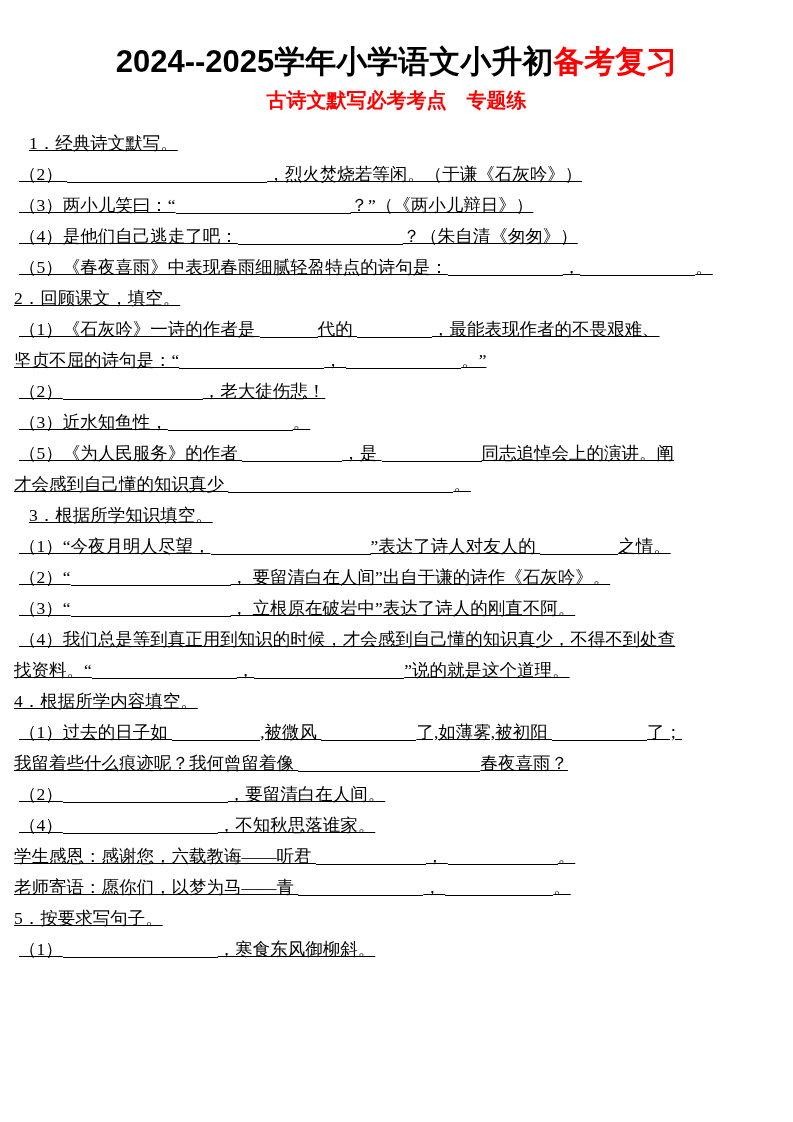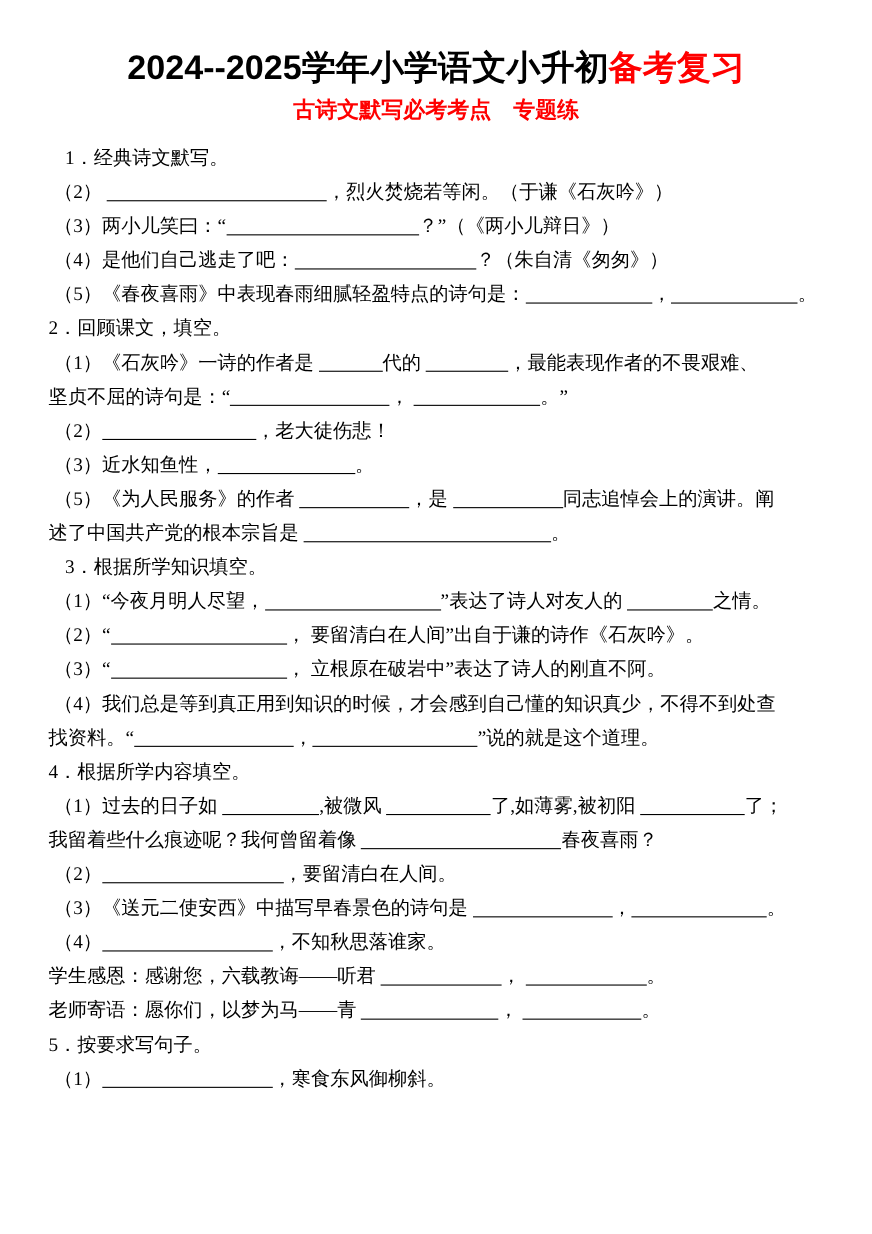--- a/index.html
+++ b/index.html
@@ -15,22 +15,23 @@
     padding-top:42px;
     text-align:center;
     font-family:"Liberation Sans","DejaVu Sans",sans-serif;
     font-weight:700;
   }
   .t1{font-size:31px;line-height:40px;white-space:nowrap;text-align:center;}
   .t1 .red{color:#ff0000;}
   .t2{font-size:20px;line-height:37px;color:#ff0000;white-space:pre;}
   .content{
     margin-top:9px;
-    padding:0 30px 0 44px;
+    padding:0 30px 0 14px;
     font-size:17.5px;
+    text-decoration:underline;
   }
   .line{
     height:31px;
     line-height:31px;
     white-space:pre;
     overflow:visible;
   }
   .ind1{padding-left:5px;}
   .ind2{padding-left:15px;}
   .blank{
@@ -53,31 +54,30 @@
       <div class="line ind1"><span>（2） </span><span class="blank" style="width: 200px;"></span><span>，烈火焚烧若等闲。（于谦《石灰吟》）</span></div>
       <div class="line ind1"><span>（3）两小儿笑曰：“</span><span class="blank" style="width: 175px;"></span><span>？”（《两小儿辩日》）</span></div>
       <div class="line ind1"><span>（4）是他们自己逃走了吧：</span><span class="blank" style="width: 165px;"></span><span>？（朱自清《匆匆》）</span></div>
       <div class="line ind1"><span>（5）《春夜喜雨》中表现春雨细腻轻盈特点的诗句是：</span><span class="blank" style="width: 115px;"></span><span>，</span><span class="blank" style="width: 115px;"></span><span>。</span></div>
       <div class="line ind0"><span>2．回顾课文，填空。</span></div>
       <div class="line ind1"><span>（1）《石灰吟》一诗的作者是 </span><span class="blank" style="width: 58px;"></span><span>代的 </span><span class="blank" style="width: 75px;"></span><span>，最能表现作者的不畏艰难、</span></div>
       <div class="line ind0"><span>坚贞不屈的诗句是：“</span><span class="blank" style="width: 145px;"></span><span>， </span><span class="blank" style="width: 115px;"></span><span>。”</span></div>
       <div class="line ind1"><span>（2）</span><span class="blank" style="width: 140px;"></span><span>，老大徒伤悲！</span></div>
       <div class="line ind1"><span>（3）近水知鱼性，</span><span class="blank" style="width: 125px;"></span><span>。</span></div>
       <div class="line ind1"><span>（5）《为人民服务》的作者 </span><span class="blank" style="width: 100px;"></span><span>，是 </span><span class="blank" style="width: 100px;"></span><span>同志追悼会上的演讲。阐</span></div>
-      <div class="line ind0"><span>述了中国共产党的根本宗旨是 </span><span class="blank" style="width: 225px;"></span><span>。</span></div>
+      <div class="line ind0"><span>才会感到自己懂的知识真少 </span><span class="blank" style="width: 225px;"></span><span>。</span></div>
       <div class="line ind2"><span>3．根据所学知识填空。</span></div>
       <div class="line ind1"><span>（1）“今夜月明人尽望，</span><span class="blank" style="width: 160px;"></span><span>”表达了诗人对友人的 </span><span class="blank" style="width: 78px;"></span><span>之情。</span></div>
       <div class="line ind1"><span>（2）“</span><span class="blank" style="width: 160px;"></span><span>， 要留清白在人间”出自于谦的诗作《石灰吟》。</span></div>
       <div class="line ind1"><span>（3）“</span><span class="blank" style="width: 160px;"></span><span>， 立根原在破岩中”表达了诗人的刚直不阿。</span></div>
       <div class="line ind1"><span>（4）我们总是等到真正用到知识的时候，才会感到自己懂的知识真少，不得不到处查</span></div>
       <div class="line ind0"><span>找资料。“</span><span class="blank" style="width: 145px;"></span><span>，</span><span class="blank" style="width: 150px;"></span><span>”说的就是这个道理。</span></div>
       <div class="line ind0"><span>4．根据所学内容填空。</span></div>
       <div class="line ind1"><span>（1）过去的日子如 </span><span class="blank" style="width: 88px;"></span><span>,被微风 </span><span class="blank" style="width: 95px;"></span><span>了,如薄雾,被初阳 </span><span class="blank" style="width: 95px;"></span><span>了；</span></div>
       <div class="line ind0"><span>我留着些什么痕迹呢？我何曾留着像 </span><span class="blank" style="width: 182px;"></span><span>春夜喜雨？</span></div>
       <div class="line ind1"><span>（2）</span><span class="blank" style="width: 165px;"></span><span>，要留清白在人间。</span></div>
-      <div class="line ind1"><span>（3）《送元二使安西》中描写早春景色的诗句是 </span><span class="blank" style="width: 127px;"></span><span>，</span><span class="blank" style="width: 123px;"></span><span>。</span></div>
       <div class="line ind1"><span>（4）</span><span class="blank" style="width: 155px;"></span><span>，不知秋思落谁家。</span></div>
       <div class="line ind0"><span>学生感恩：感谢您，六载教诲——听君 </span><span class="blank" style="width: 110px;"></span><span>， </span><span class="blank" style="width: 110px;"></span><span>。</span></div>
       <div class="line ind0"><span>老师寄语：愿你们，以梦为马——青 </span><span class="blank" style="width: 125px;"></span><span>， </span><span class="blank" style="width: 108px;"></span><span>。</span></div>
       <div class="line ind0"><span>5．按要求写句子。</span></div>
       <div class="line ind1"><span>（1）</span><span class="blank" style="width: 155px;"></span><span>，寒食东风御柳斜。</span></div>
     </div>
 </div>
 
 </body></html>

